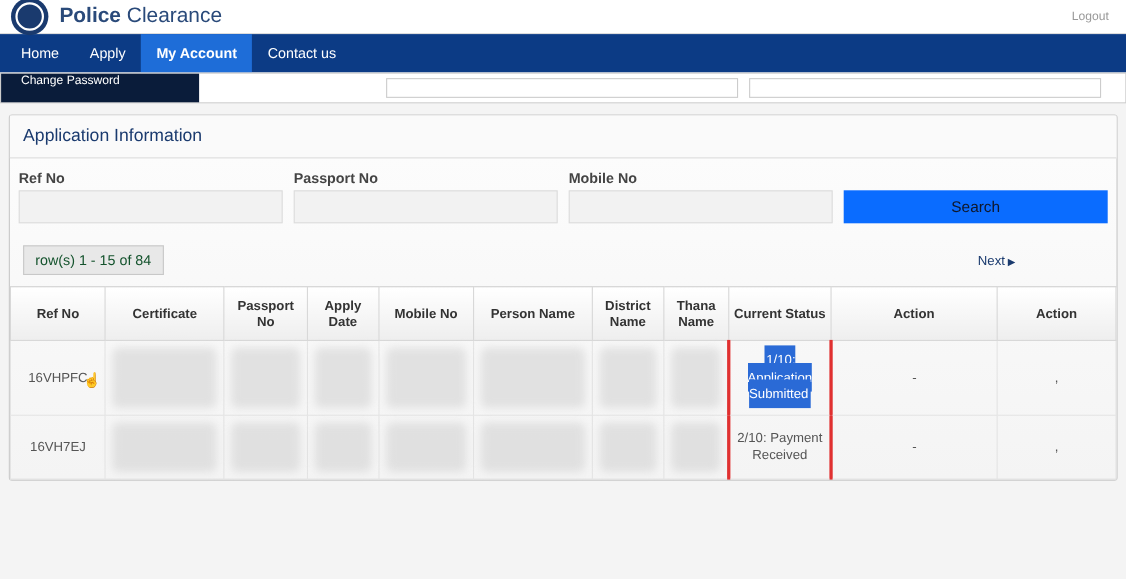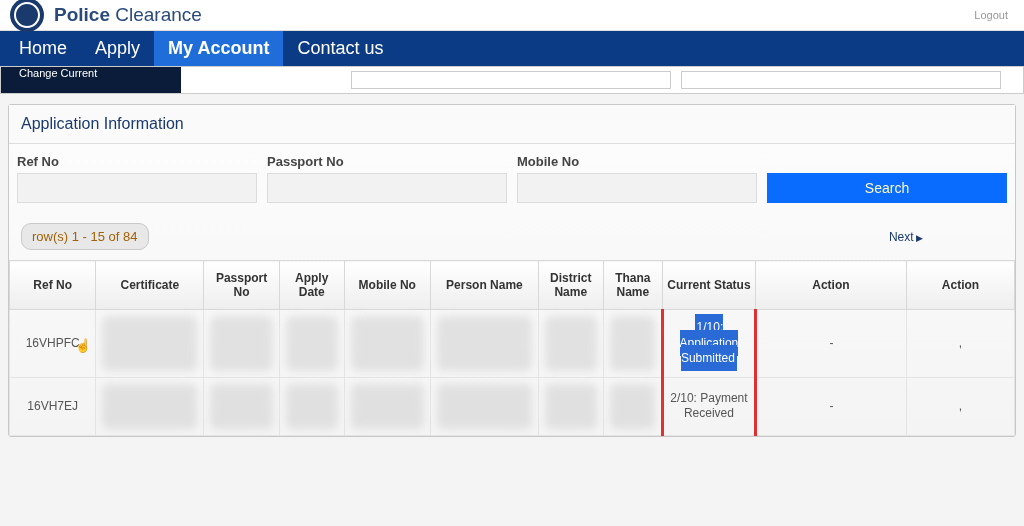--- a/index.html
+++ b/index.html
@@ -42,21 +42,21 @@
     height: 35px;
     display: flex;
     align-items: stretch;
     padding: 0 5px;
   }
   .nav-item {
     color: #fff;
     padding: 16px 14px;
     display: flex;
     align-items: center;
-    font-size: 18px;
+    font-size: 13px;
     cursor: pointer;
   }
   .nav-item.active {
     background: #1e6dd8;
     font-weight: 700;
   }
   .subrow {
     background: #fff;
     height: 28px;
     margin: 0;
@@ -112,37 +112,37 @@
   .search-field input {
     height: 30px;
     border: 1px solid #dcdcdc;
     background: #f2f2f2;
     padding: 0 6px;
   }
   .search-btn {
     flex: 1;
     height: 30px;
     background: #0a6cff;
-    color: #fef9c3;
+    color: #0f172a;
     border: none;
     font-size: 14px;
     cursor: pointer;
   }
   .pager-row {
     display:flex;
     align-items:center;
     padding: 6px 12px 10px 12px;
   }
   .rows-box {
     background: #e8e8e8;
     border: 1px solid #c8c8c8;
     padding: 5px 10px;
     font-size: 13px;
-    color:#a16207;
-    border-radius:10px;
+    color:#14532d;
+    border-radius:0;
   }
   .pager-spacer { flex:1; }
   .next-link { color:#1a3a6e; font-size:12px; cursor:pointer; padding-right:80px;}
   .next-link::after { content:" ▶"; font-size:9px;}
   .table {
     width: 100%;
     border-collapse: collapse;
     table-layout: fixed;
   }
   .table th {
@@ -212,21 +212,21 @@
 </div>
 
 <div class="nav">
   <div class="nav-item">Home</div>
   <div class="nav-item">Apply</div>
   <div class="nav-item active">My Account</div>
   <div class="nav-item">Contact us</div>
 </div>
 
 <div class="subrow">
-  <div class="change-pwd">Change Current</div>
+  <div class="change-pwd">Change Password</div>
   <div class="dropdown-ph"></div>
   <div class="dropdown-ph2"></div>
 </div>
 
 <div class="panel">
   <div class="panel-title">Application Information</div>
 
   <div class="search-row">
     <div class="search-field">
       <label>Ref No</label>

